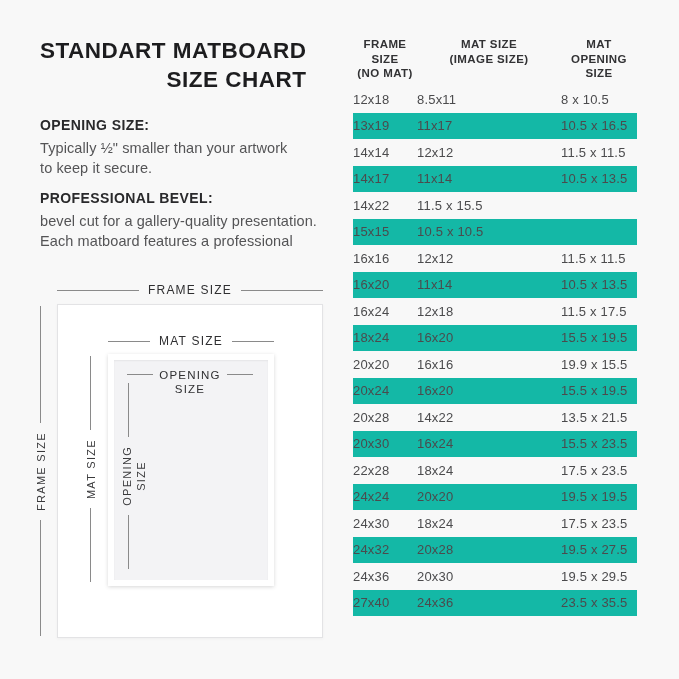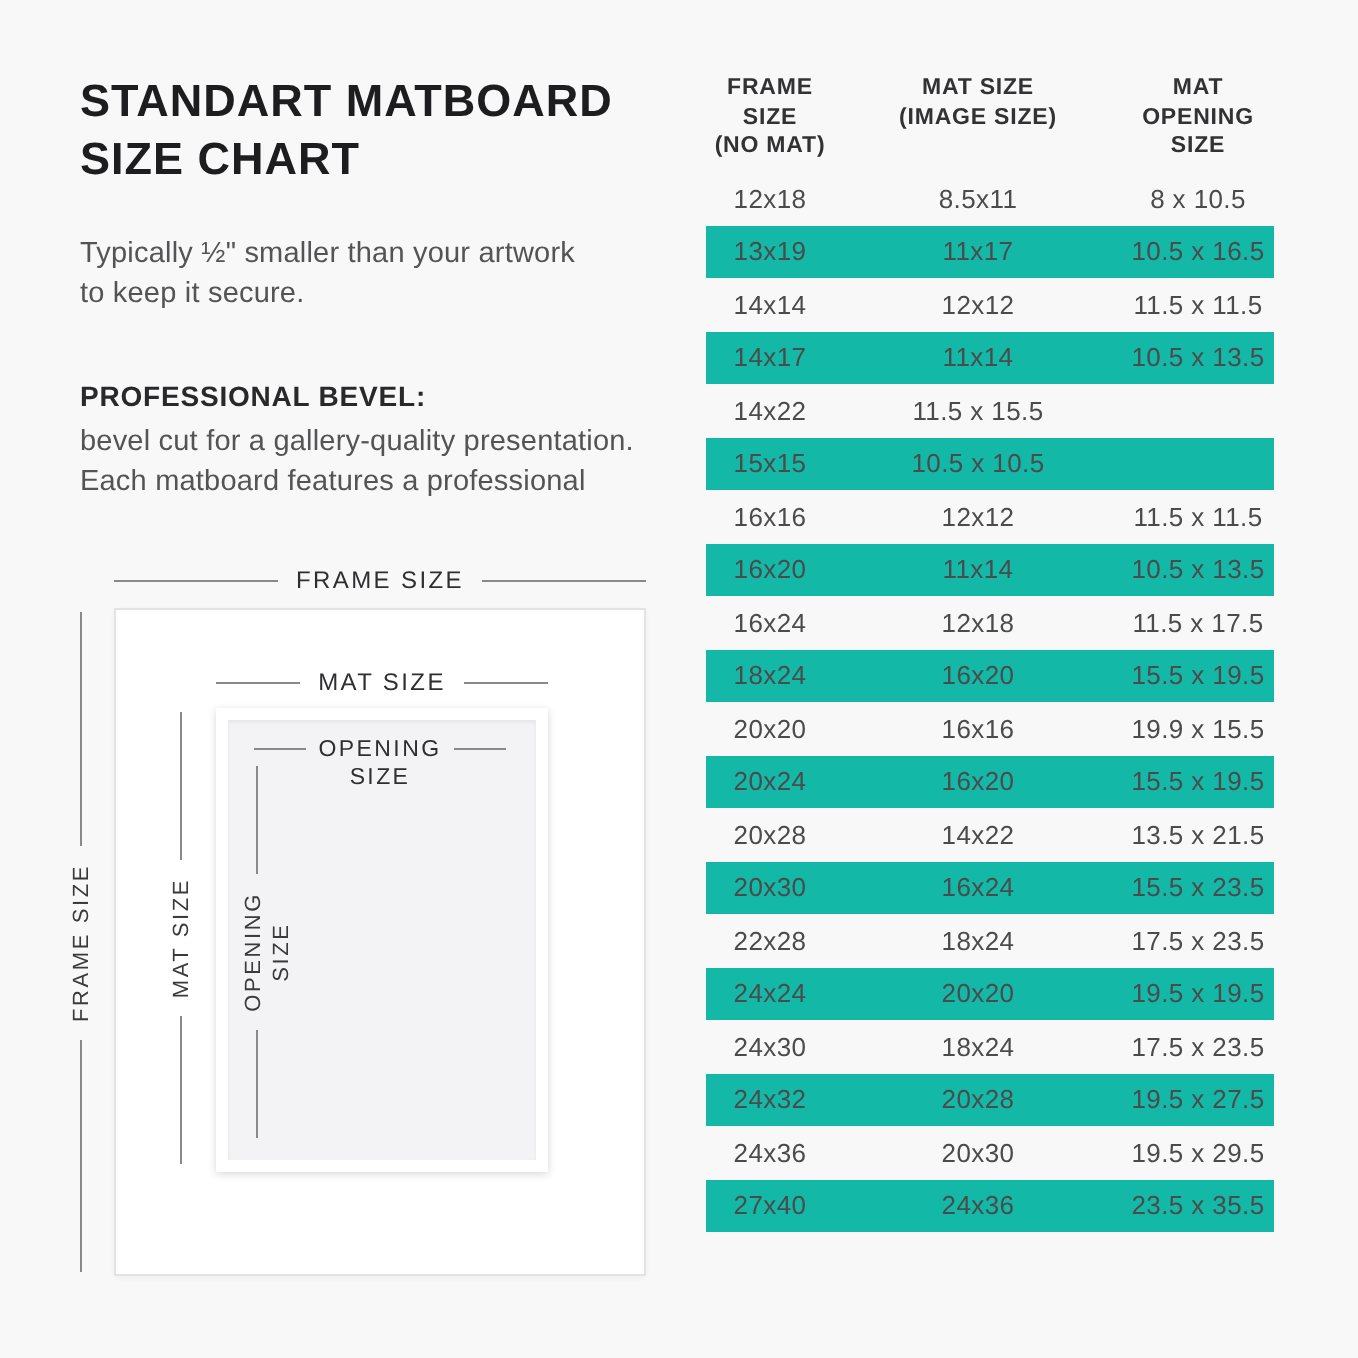--- a/index.html
+++ b/index.html
@@ -11,20 +11,21 @@
     overflow: hidden;
   }
   .abs { position: absolute; }
 
   
   .title {
     left: 40px; top: 36px;
     font-size: 22.5px; line-height: 29px;
     font-weight: bold; letter-spacing: 0.5px;
     color: #1d1d1f;
+    text-align: right;
   }
   .section .sec-heading {
     font-size: 14px; font-weight: bold;
     letter-spacing: 0.4px; color: #29292b;
     margin-bottom: 5px;
   }
   .section .sec-line {
     font-size: 14.5px; line-height: 20px;
     color: #545456; letter-spacing: 0.1px;
   }
@@ -81,33 +82,34 @@
     line-height: 14.5px; letter-spacing: 0.4px; color: #323234;
   }
   .hcell span { display: block; }
   .tbody { left: 353px; top: 86px; width: 284px; }
   .trow {
     display: grid; grid-template-columns: 64px 144px 76px;
     height: 26.5px; align-items: center;
   }
   .trow.stripe { background: #14b8a6; }
   .tcell {
-    text-align: center; font-size: 13px;
+    text-align: left; font-size: 13px;
     color: #4b4b4d; letter-spacing: 0.2px;
   }
 </style>
 </head>
 <body>
 
 <div class="abs title">
   <div>STANDART MATBOARD</div>
   <div>SIZE CHART</div>
 </div>
 
 <div class="abs section sec-opening">
+  <div class="sec-heading">OPENING SIZE:</div>
   <div class="sec-line">Typically ½" smaller than your artwork</div>
   <div class="sec-line">to keep it secure.</div>
 </div>
 
 <div class="abs section sec-bevel">
   <div class="sec-heading">PROFESSIONAL BEVEL:</div>
   <div class="sec-line">bevel cut for a gallery-quality presentation.</div>
   <div class="sec-line">Each matboard features a professional</div>
 </div>
 

